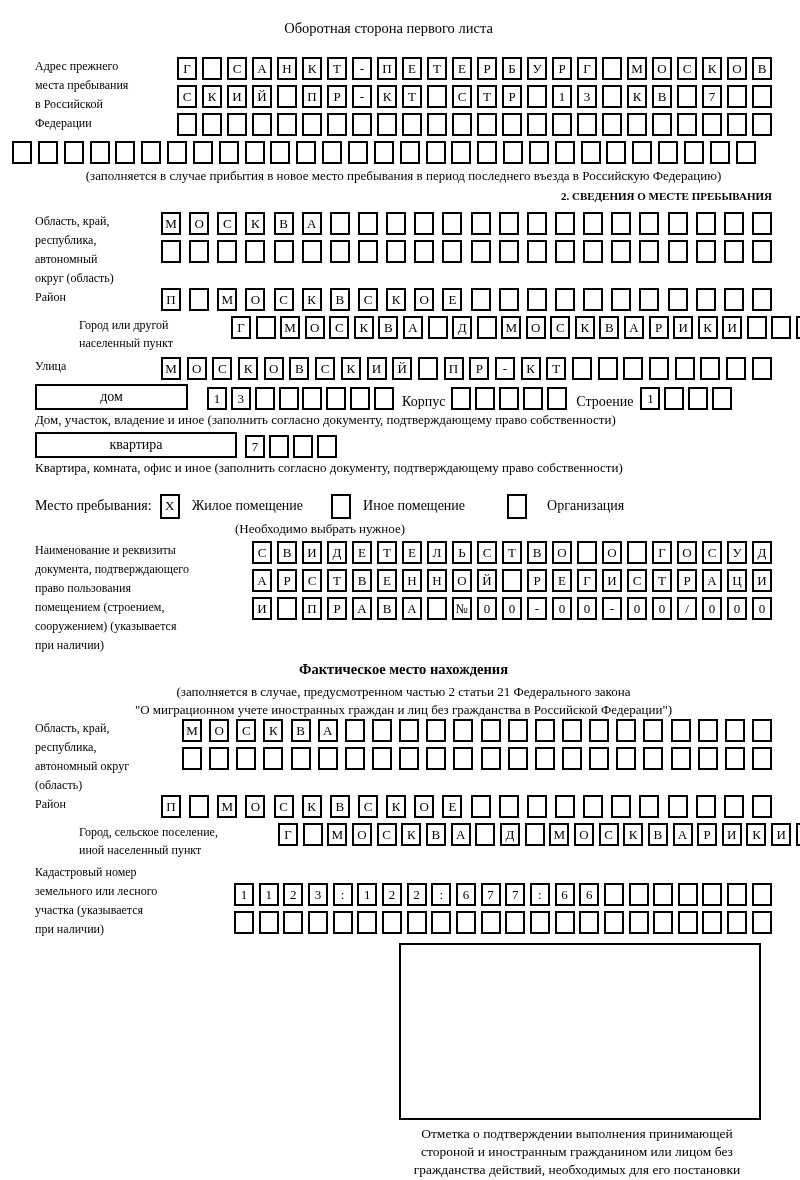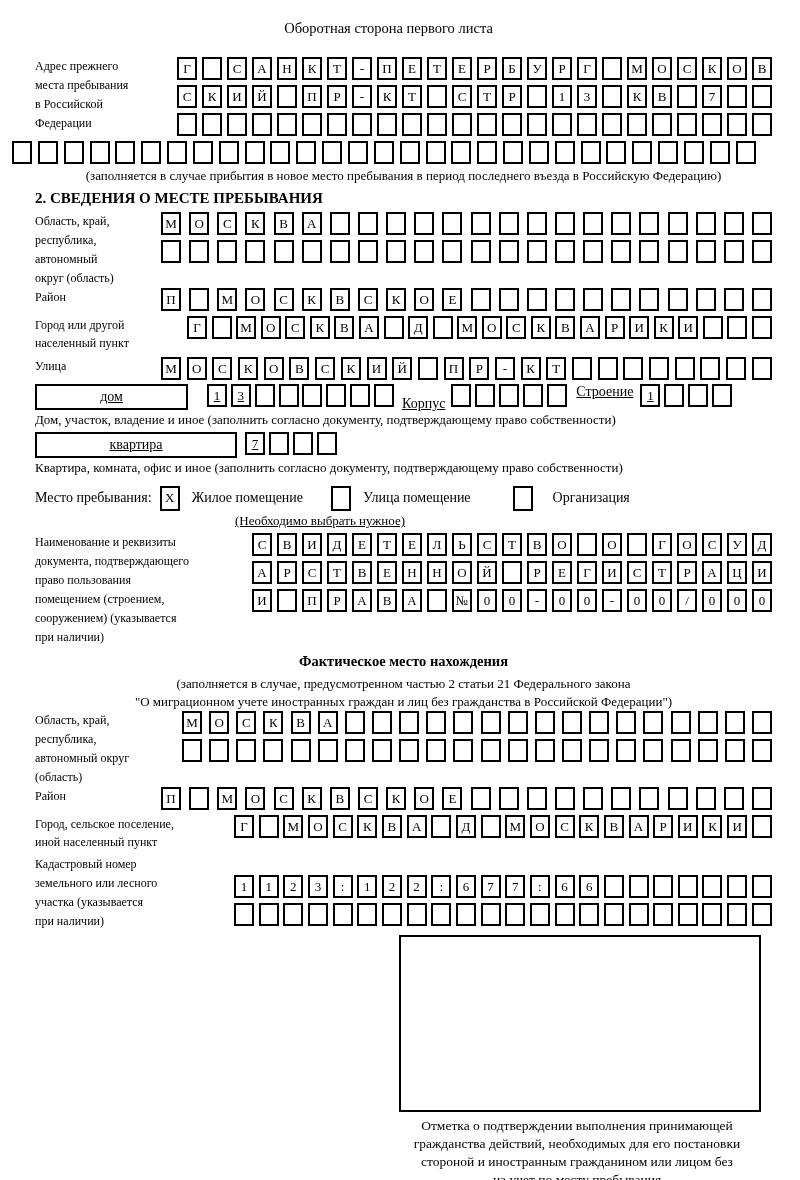--- a/index.html
+++ b/index.html
@@ -5,45 +5,45 @@
   * { margin:0; padding:0; box-sizing:border-box; }
   html,body { background:#fff; }
   body {
     width:800px; height:1180px; overflow:hidden; position:relative;
     color:#000; font-family:"Liberation Serif","DejaVu Serif",serif;
     padding:20px 28px 0 35px;
   }
   .back-note { text-align:center; font-size:14.5px; margin:0 30px 20px 0; }
   .frow { display:flex; align-items:flex-start; }
   .flabel { font-size:12px; line-height:19px; flex:0 0 auto; }
-  .flabel.lh18 { line-height:18px; }
+  .flabel.lh18 { line-height:18px;margin-left:44px; }
   .rows .cells { margin-bottom:5px; }
   .rows .cells:last-child { margin-bottom:0; }
   .cells { display:flex; justify-content:space-between; height:23px; flex:0 0 auto; }
   .cell {
     flex:0 0 20px; width:20px; height:23px; border:2px solid #000;
     display:flex; align-items:center; justify-content:center;
     font-size:13px; line-height:1;
   }
   .w142{width:142px} .w126{width:126px} .w152{width:152px}
   .w147{width:147px} .w199{width:199px} .w217{width:217px}
   .cw595{width:595px} .cw611{width:611px} .cw585{width:585px}
   .cw520{width:520px} .cw590{width:590px} .cw538{width:538px}
   .fullrow { width:744px; margin-left:-23px; margin-top:5px; }
   .note { font-size:13px; line-height:16px; }
   .center { text-align:center; }
-  .sec-title { font-size:15px; font-weight:bold; text-align:left; margin:6px 0 4px 0; height:18px; }
+  .sec-title { font-size:11px; font-weight:bold; text-align:right; margin:6px 0 4px 0; height:18px; }
   .mt4{margin-top:4px} .mb4{margin-bottom:4px} .mb5{margin-bottom:5px} .mb2{margin-bottom:2px}
   .widebox { height:26px; border:2px solid #000; display:flex; align-items:center; justify-content:center; font-size:14px; flex:0 0 auto; }
   .wb-dom { width:153px; } .wb-kv { width:202px; }
-  .house-row { display:flex; align-items:flex-start; margin-top:4px; margin-bottom:2px; height:26px;text-decoration:underline; }
+  .house-row { display:flex; align-items:flex-end; margin-top:4px; margin-bottom:2px; height:26px; }
   .inline-label { font-size:14px; flex:0 0 auto; }
-  .stay-row { display:flex; align-items:center; margin-top:9px; height:26px; font-size:14px; }
+  .stay-row { display:flex; align-items:center; margin-top:17px; height:26px; font-size:14px; }
   .chk { width:20px; height:25px; border:2px solid #000; display:flex; align-items:center; justify-content:center; font-size:13px; flex:0 0 auto; }
-  .stay-note { font-size:13px; padding-left:200px; margin:2px 0 4px 0;text-decoration:underline; }
+  .stay-note { font-size:13px; padding-left:200px; margin:2px 0 4px 0; }
   .doc-block { margin-top:2px; }
   .act-title { font-size:14.5px; font-weight:bold; text-align:center; margin-top:6px; margin-bottom:5px; }
   .act-note { font-size:13px; line-height:18px; text-align:center; }
   .cad-rows { margin-top:20px; }
   .stamp-box { width:362px; height:177px; border:2px solid #000; margin-left:364px; margin-top:4px; background:#fff; }
   .stamp-caption { width:380px; margin-left:352px; margin-top:5px; text-align:center; font-size:13.5px; line-height:18px; }
 </style>
 </head>
 <body>
 
@@ -361,21 +361,21 @@
       <span class="cell"></span>
     </div>
 </div>
 <div class="note mb2">Квартира, комната, офис и иное (заполнить согласно документу, подтверждающему право собственности)</div>
 
 <div class="stay-row">
   <span>Место пребывания:</span>
   <span class="chk" style="margin-left:8px;">X</span>
   <span style="margin-left:12px;">Жилое помещение</span>
   <span class="chk" style="margin-left:28px;"></span>
-  <span style="margin-left:12px;">Улица помещение</span>
+  <span style="margin-left:12px;">Иное помещение</span>
   <span class="chk" style="margin-left:42px;"></span>
   <span style="margin-left:20px;">Организация</span>
 </div>
 <div class="stay-note">(Необходимо выбрать нужное)</div>
 
 <div class="frow doc-block">
   <div class="flabel w217">
       <div class="line">Наименование и реквизиты</div>
       <div class="line">документа, подтверждающего</div>
       <div class="line">право пользования</div>
@@ -635,16 +635,16 @@
         <span class="cell"></span>
         <span class="cell"></span>
         <span class="cell"></span>
       </div>
   </div>
 </div>
 
 <div class="stamp-box"></div>
 <div class="stamp-caption">
   <div>Отметка о подтверждении выполнения принимающей</div>
+  <div>стороной и иностранным гражданином или лицом без</div>
   <div>гражданства действий, необходимых для его постановки</div>
-  <div>стороной и иностранным гражданином или лицом без</div>
   <div>на учет по месту пребывания</div>
 </div>
 
 </body></html>

